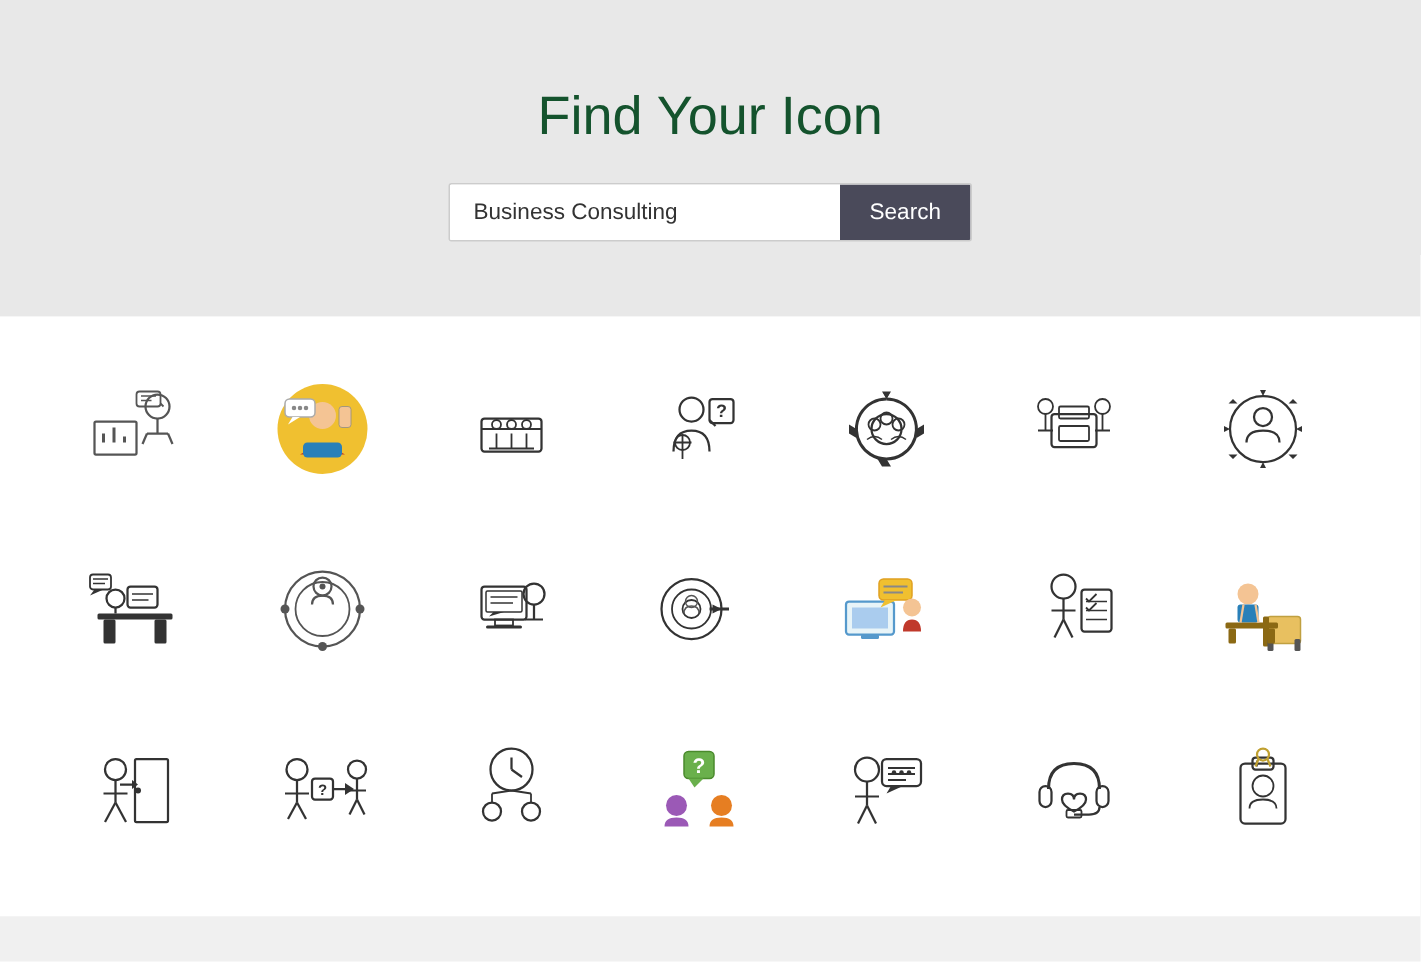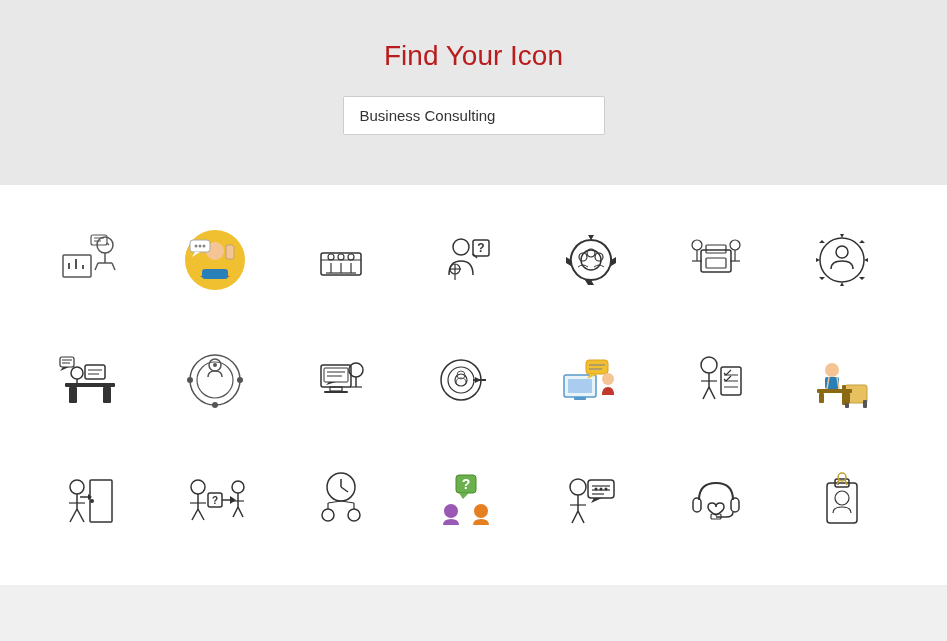--- a/index.html
+++ b/index.html
@@ -5,24 +5,25 @@
     * { box-sizing: border-box; margin: 0; padding: 0; }
     body { font-family: Arial, sans-serif; background: #f0f0f0; }
 
     .header-section {
       background: #e8e8e8;
       padding: 40px 20px 50px;
       text-align: center;
     }
 
     .header-title {
-      font-size: 28px;
-      color: #b91c1c;
+      font-size: 36px;
+      color: #14532d;
       font-weight: 300;
       margin-bottom: 24px;
+      margin-top: 16px;
     }
 
     .search-bar {
       display: inline-flex;
       border: 1px solid #ccc;
       border-radius: 2px;
       overflow: hidden;
       background: white;
     }
 
@@ -71,20 +72,21 @@
       height: 70px;
     }
   </style>
 </head>
 <body>
 
 <div class="header-section">
   <h1 class="header-title">Find Your Icon</h1>
   <div class="search-bar">
     <input type="text" class="search-input" value="Business Consulting" style="">
+    <button class="search-button">Search</button>
   </div>
 </div>
 
 <div class="icons-section">
   <div class="icons-grid">
 
     <div class="icon-item">
       <svg class="icon-svg" viewBox="0 0 70 70">
         <rect x="8" y="30" width="28" height="22" fill="none" stroke="#555" stroke-width="1.5" rx="1"></rect>
         <line x1="14" y1="44" x2="14" y2="38" stroke="#555" stroke-width="2"></line>

